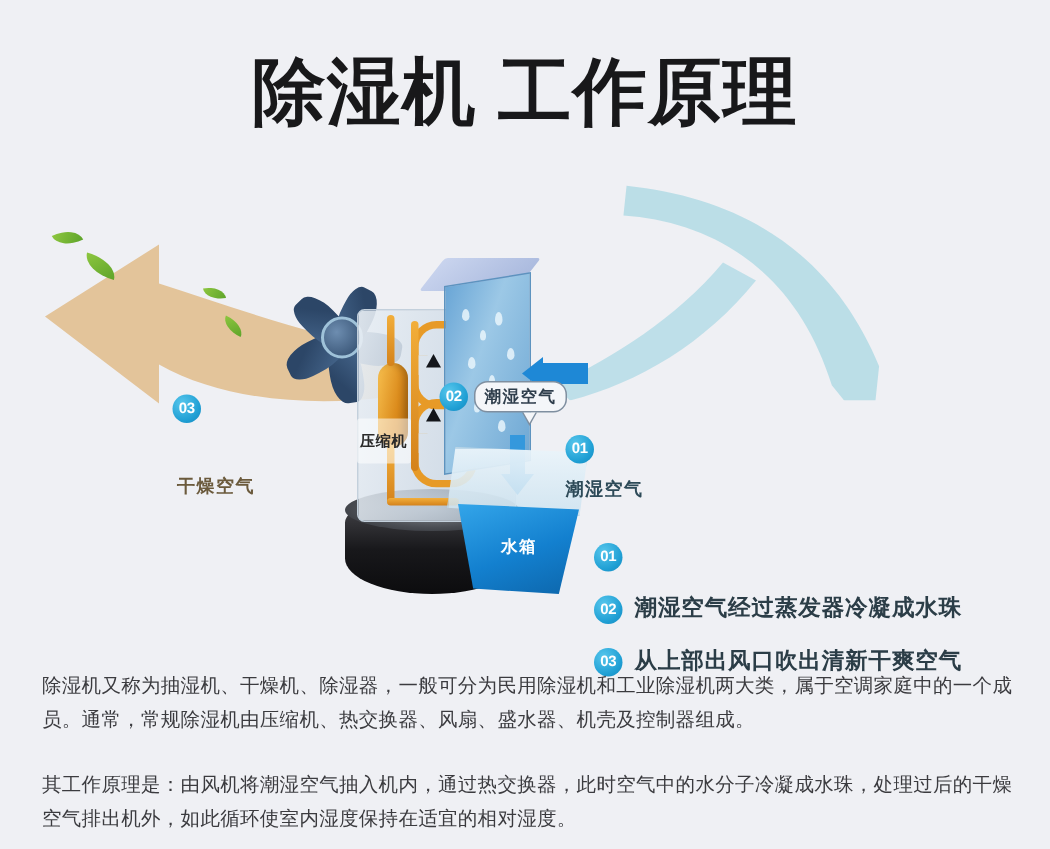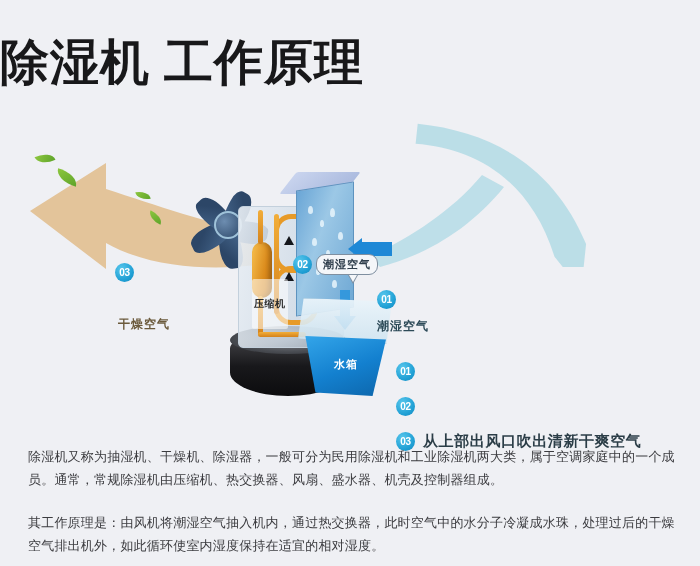--- a/index.html
+++ b/index.html
@@ -9,21 +9,21 @@
     background:#eff0f4;
     font-family:"Liberation Sans","DejaVu Sans",sans-serif;
     overflow:hidden;position:relative;
     -webkit-font-smoothing:antialiased;
   }
   .page{position:relative;width:700px;height:566px;}
 
   
   .title{
     position:absolute;left:0;top:32px;width:700px;
-    text-align:left;
+    text-align:center;
     font-size:49px;line-height:60px;font-weight:bold;
     color:#18181a;letter-spacing:1px;
     white-space:nowrap;
   }
   .title .t-sp{display:inline-block;width:14px;}
 
   
   .stage{position:absolute;left:0;top:105px;width:700px;height:300px;}
 
   
@@ -125,23 +125,23 @@
     position:absolute;left:80px;top:186px;width:84px;height:60px;
     background:linear-gradient(160deg,#34a6ea 0%,#1380cf 55%,#0d66ab 100%);
     clip-path:polygon(4% 0,100% 6%,84% 100%,16% 94%);
   }
   .tank-label{
     position:absolute;left:112px;top:207px;
     font-size:11px;font-weight:bold;color:#ffffff;letter-spacing:1px;text-align:center;
   }
 
   .comp-label{
-    position:absolute;left:30px;top:129px;
+    position:absolute;left:16px;top:129px;
     font-size:10px;font-weight:bold;color:#2a2a2a;
-    background:rgba(255,255,255,.55);padding:18px 2px;border-radius:2px;
+    background:rgba(255,255,255,.55);padding:8px 2px;border-radius:2px;
     letter-spacing:.5px;
   }
 
   
   .inlet{position:absolute;left:126px;top:88px;width:44px;height:22px;}
   .inlet svg{display:block;}
   
   .downarrow{position:absolute;left:112px;top:140px;width:22px;height:40px;}
 
   
@@ -299,20 +299,21 @@
 
     <div class="badge cal-01-badge">01</div>
     <div class="cap cal-01-text">潮湿空气</div>
 
     <div class="legend">
       <div class="legend-row">
         <div class="badge">01</div>
       </div>
       <div class="legend-row">
         <div class="badge">02</div>
+        <div class="lg-text">潮湿空气经过蒸发器冷凝成水珠</div>
       </div>
       <div class="legend-row">
         <div class="badge">03</div>
         <div class="lg-text">从上部出风口吹出清新干爽空气</div>
       </div>
     </div>
 
   </div>
 
   <div class="copy">

